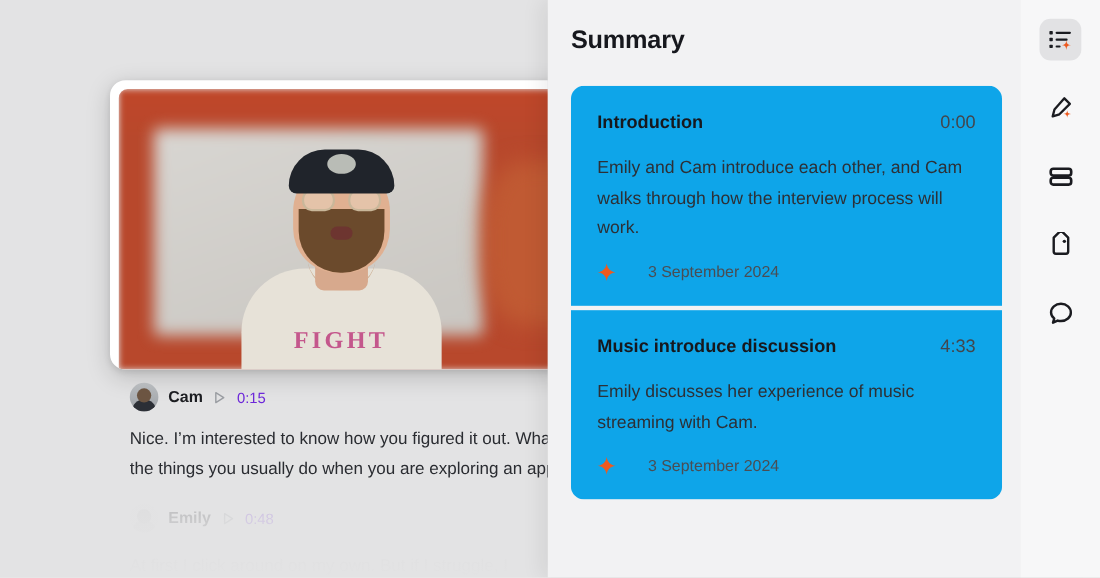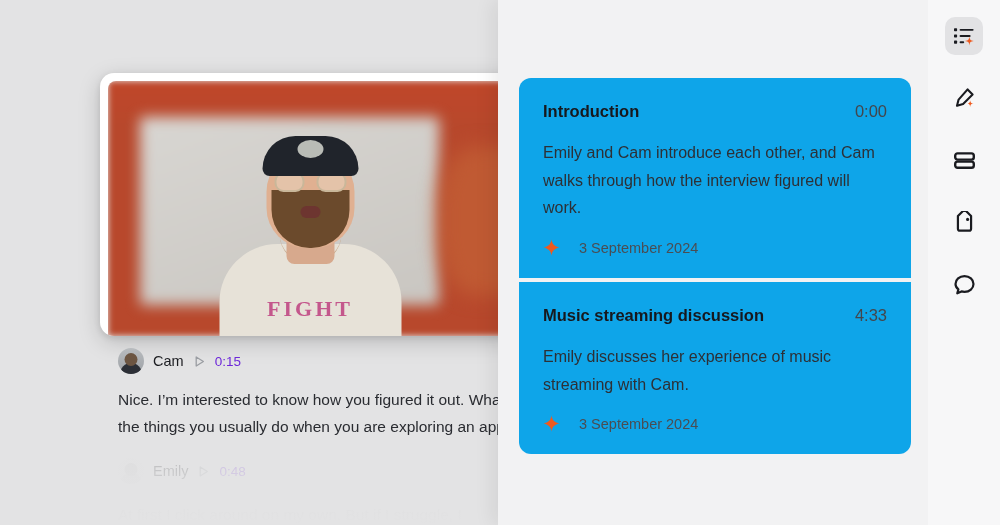--- a/index.html
+++ b/index.html
@@ -84,21 +84,21 @@
   .avatar {
     width:26px; height:26px; border-radius:50%; overflow:hidden;
     background:#cfd0d2; position:relative; flex:0 0 26px;
   }
   .avatar.cam { background:linear-gradient(180deg,#b9bcbf 0%,#9da1a6 100%); }
   .av-head { position:absolute; left:50%; top:5px; transform:translateX(-50%); width:13px; height:13px; border-radius:50%; background:#6c5542; }
   .av-body { position:absolute; left:50%; bottom:0; transform:translateX(-50%); width:22px; height:11px; border-radius:11px 11px 0 0; background:#2c2f36; }
   .avatar.emily { background:#e0e0e1; }
   .avatar.emily .av-head { background:#c9c9ca; }
   .avatar.emily .av-body { background:#d3d3d4; }
-  .tr-name { font-size:14.5px; font-weight:normal; color:#1c1d21; }
+  .tr-name { font-size:14.5px; font-weight:bold; color:#1c1d21; }
   .play-ico { display:inline-flex; align-items:center; }
   .play-ico svg { display:block; }
   .tr-time { font-size:13.5px; color:#6d28d9; }
   .tr-text { font-size:15.5px; line-height:1.72; color:#2a2c31; white-space:nowrap; }
   .tr-entry.faded { opacity:0.30; }
   .tr-entry.faded2 { opacity:0.13; }
   .fade-mask {
     position:absolute; left:0; right:0; bottom:0; height:92px;
     background:linear-gradient(180deg, rgba(227,227,228,0) 0%, rgba(227,227,228,0.82) 62%, rgba(227,227,228,0.98) 100%);
     pointer-events:none;
@@ -125,21 +125,21 @@
   }
   .card {
     background:#0ea5e9;
     padding:24px 24px 22px 24px;
   }
   .card + .card { margin-top:4px; }
   .card-row { display:flex; align-items:baseline; justify-content:space-between; margin-bottom:18px; }
   .card-title { font-size:16.5px; font-weight:bold; color:#17181d; }
   .card-time { font-size:16.5px; color:#43464c; }
   .card-body { font-size:16px; line-height:1.73; color:#2d3036; margin-bottom:17px; }
-  .card-meta { display:flex; align-items:center; gap:19px; }
+  .card-meta { display:flex; align-items:center; gap:29px; }
   .sparkle { width:17px; height:17px; display:block; flex:0 0 17px; }
   .card-date { font-size:14.5px; color:#4a4d53; }
 
   
   .icon-rail {
     position:relative;
     width:72px; height:100%;
     display:flex; flex-direction:column; align-items:center;
     padding-top:17px; gap:24px;
     background:#f7f7f8;
@@ -221,42 +221,43 @@
       </div>
 
     </div>
 
     <div class="fade-mask"></div>
   </div>
 
   <div class="right-panel">
 
     <div class="right-content">
+      <div class="panel-title">Summary</div>
 
       <div class="cards">
 
         <div class="card">
           <div class="card-row">
             <span class="card-title">Introduction</span>
             <span class="card-time">0:00</span>
           </div>
-          <div class="card-body">Emily and Cam introduce each other, and Cam walks through how the interview figured will work.</div>
+          <div class="card-body">Emily and Cam introduce each other, and Cam walks through how the interview process will work.</div>
           <div class="card-meta">
             <span class="sparkle">
               <svg viewBox="0 0 20 20" width="17" height="17">
                   <path d="M10 0.6 C10.9 6.1 13.9 9.1 19.4 10 C13.9 10.9 10.9 13.9 10 19.4 C9.1 13.9 6.1 10.9 0.6 10 C6.1 9.1 9.1 6.1 10 0.6 Z" fill="#ee5a1f"></path>
                 </svg>
             </span>
             <span class="card-date">3 September 2024</span>
           </div>
         </div>
 
         <div class="card">
           <div class="card-row">
-            <span class="card-title">Music streaming discussion</span>
+            <span class="card-title">Music introduce discussion</span>
             <span class="card-time">4:33</span>
           </div>
           <div class="card-body">Emily discusses her experience of music streaming with Cam.</div>
           <div class="card-meta">
             <span class="sparkle">
               <svg viewBox="0 0 20 20" width="17" height="17">
                   <path d="M10 0.6 C10.9 6.1 13.9 9.1 19.4 10 C13.9 10.9 10.9 13.9 10 19.4 C9.1 13.9 6.1 10.9 0.6 10 C6.1 9.1 9.1 6.1 10 0.6 Z" fill="#ee5a1f"></path>
                 </svg>
             </span>
             <span class="card-date">3 September 2024</span>

